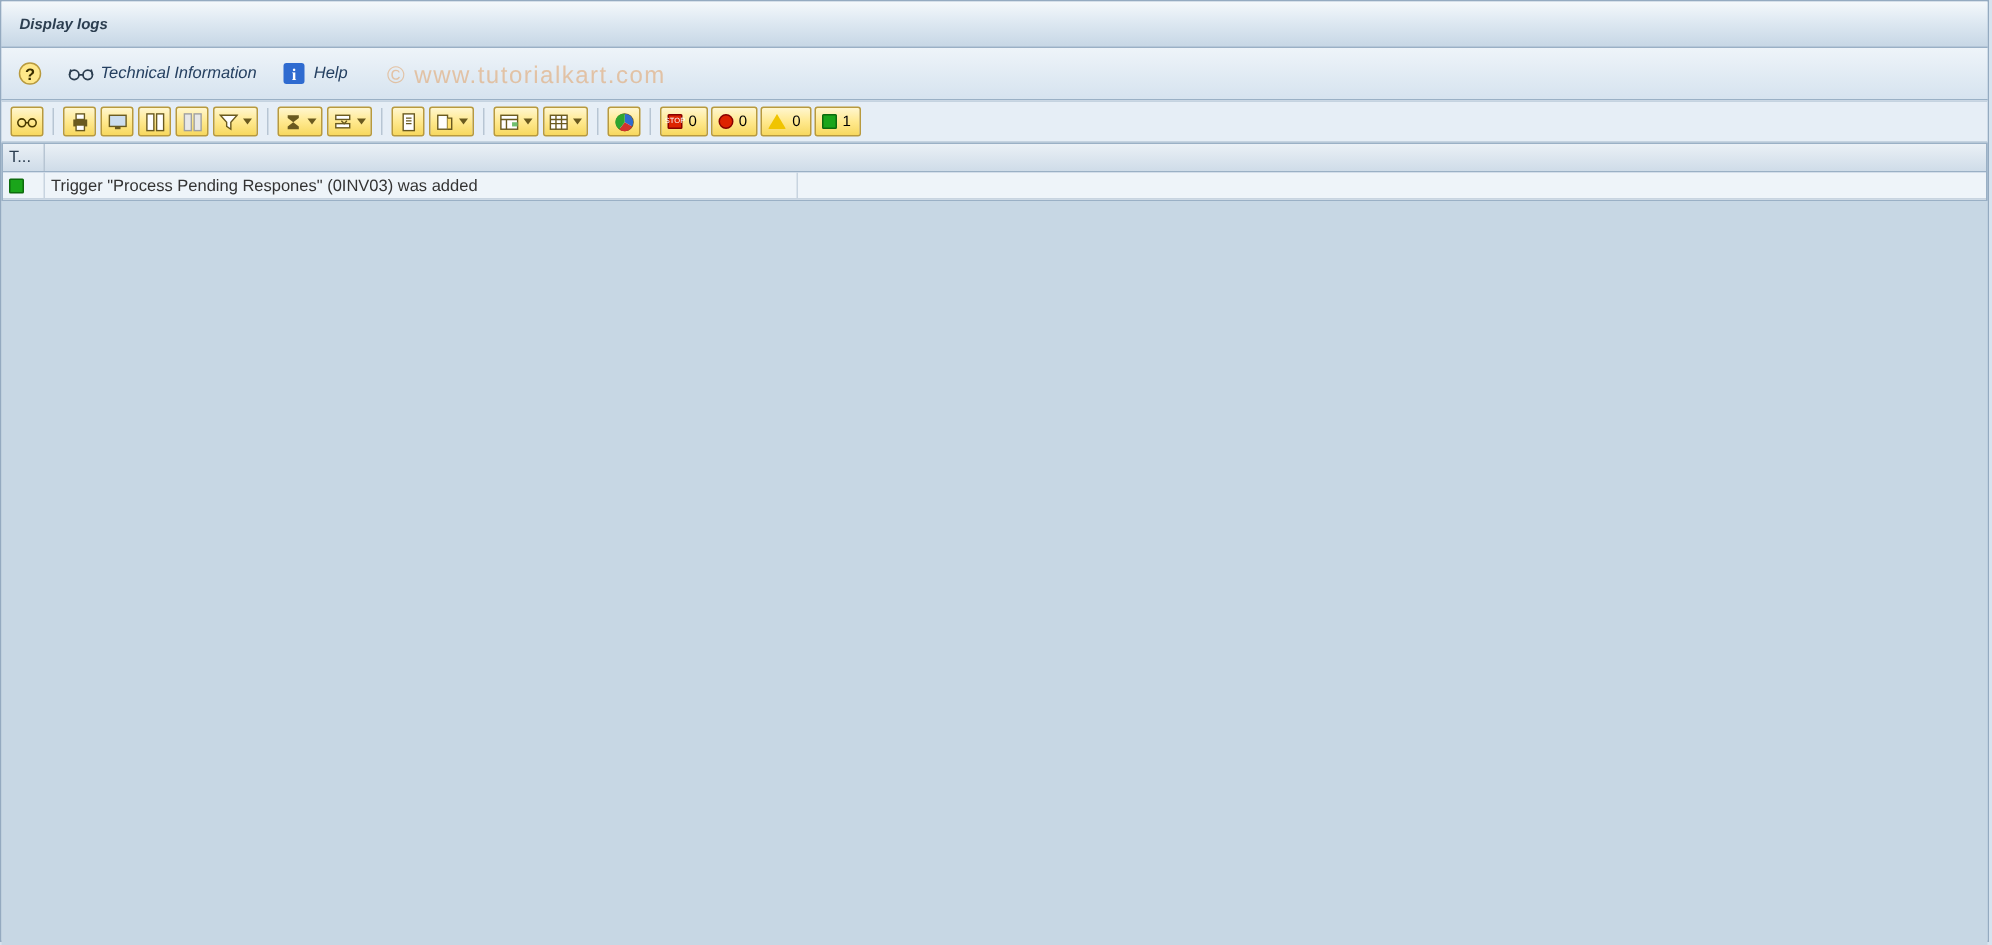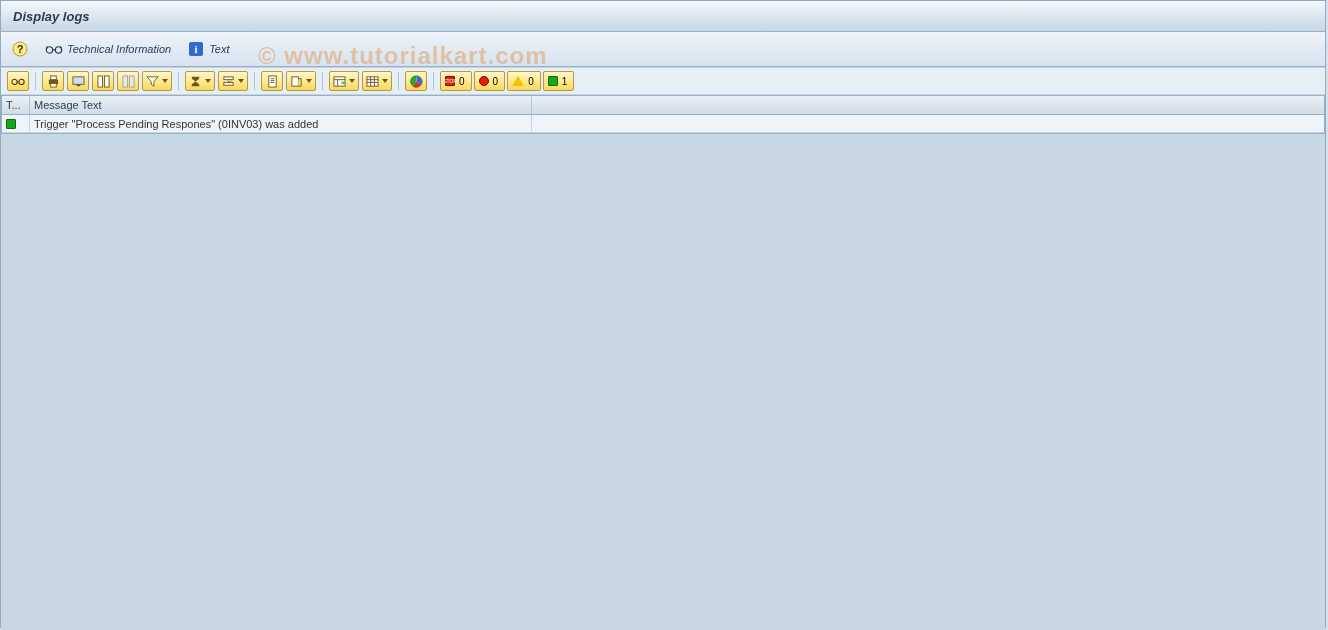--- a/index.html
+++ b/index.html
@@ -24,21 +24,21 @@
   
   .title-bar {
     height: 30px;
     background: linear-gradient(to bottom, #f4f8fb 0%, #dce7f1 50%, #c7d7e5 100%);
     border-bottom: 1px solid #9ab0c5;
     padding-left: 12px;
     display: flex;
     align-items: center;
   }
   .title-text {
-    font-size: 13px;
+    font-size: 10px;
     font-weight: bold;
     font-style: italic;
     color: #2c3e50;
   }
   
   .app-toolbar {
     height: 34px;
     background: linear-gradient(to bottom, #eef4f9, #d6e3ef);
     border-bottom: 1px solid #9ab0c5;
     display: flex;
@@ -169,22 +169,22 @@
   .content {
     flex: 1;
     background: #c7d7e4;
     height: calc(628px - 30px - 34px - 26px - 18px - 17px - 2px);
   }
   
   .watermark {
     position: absolute;
     top: 42px;
     left: 258px;
-    font-size: 24px;
-    font-weight: bold;
+    font-size: 16px;
+    font-weight: normal;
     color: rgba(225,160,100,0.55);
     letter-spacing: 1px;
     pointer-events: none;
     user-select: none;
   }
 </style>
 </head>
 <body>
 
 <div class="outer">
@@ -213,21 +213,21 @@
       </span>
       <span class="label">Technical Information</span>
     </div>
     <div class="app-tb-item">
       <span class="ic">
         <svg viewBox="0 0 16 16" width="16" height="16">
             <rect x="1" y="1" width="14" height="14" rx="2" fill="#2f6bd0"></rect>
             <text x="8" y="12" text-anchor="middle" font-size="11" fill="#fff" font-family="Georgia" font-weight="bold">i</text>
           </svg>
       </span>
-      <span class="label">Text</span>
+      <span class="label">Help</span>
     </div>
   </div>
 
   <div class="alv-strip">
 
     <div class="btn">
       <span class="ic">
         <svg viewBox="0 0 16 10" width="14" height="10">
             <circle cx="4" cy="6" r="3" fill="none" stroke="#4a3b00" stroke-width="1.2"></circle>
             <circle cx="12" cy="6" r="3" fill="none" stroke="#4a3b00" stroke-width="1.2"></circle>
@@ -366,21 +366,20 @@
     </div>
     <div class="count-btn">
       <span class="sq ok"></span>
       <span class="cnt">1</span>
     </div>
   </div>
 
   <div class="grid-wrap">
     <div class="grid-head">
       <div class="gh gc-type">T...</div>
-      <div class="gh gc-msg">Message Text</div>
     </div>
     <div class="grid-row">
       <div class="gd gc-type type-cell">
         <span class="sq ok"></span>
       </div>
       <div class="gd gc-msg">Trigger "Process Pending Respones" (0INV03) was added</div>
     </div>
   </div>
 
   <div class="content"></div>

